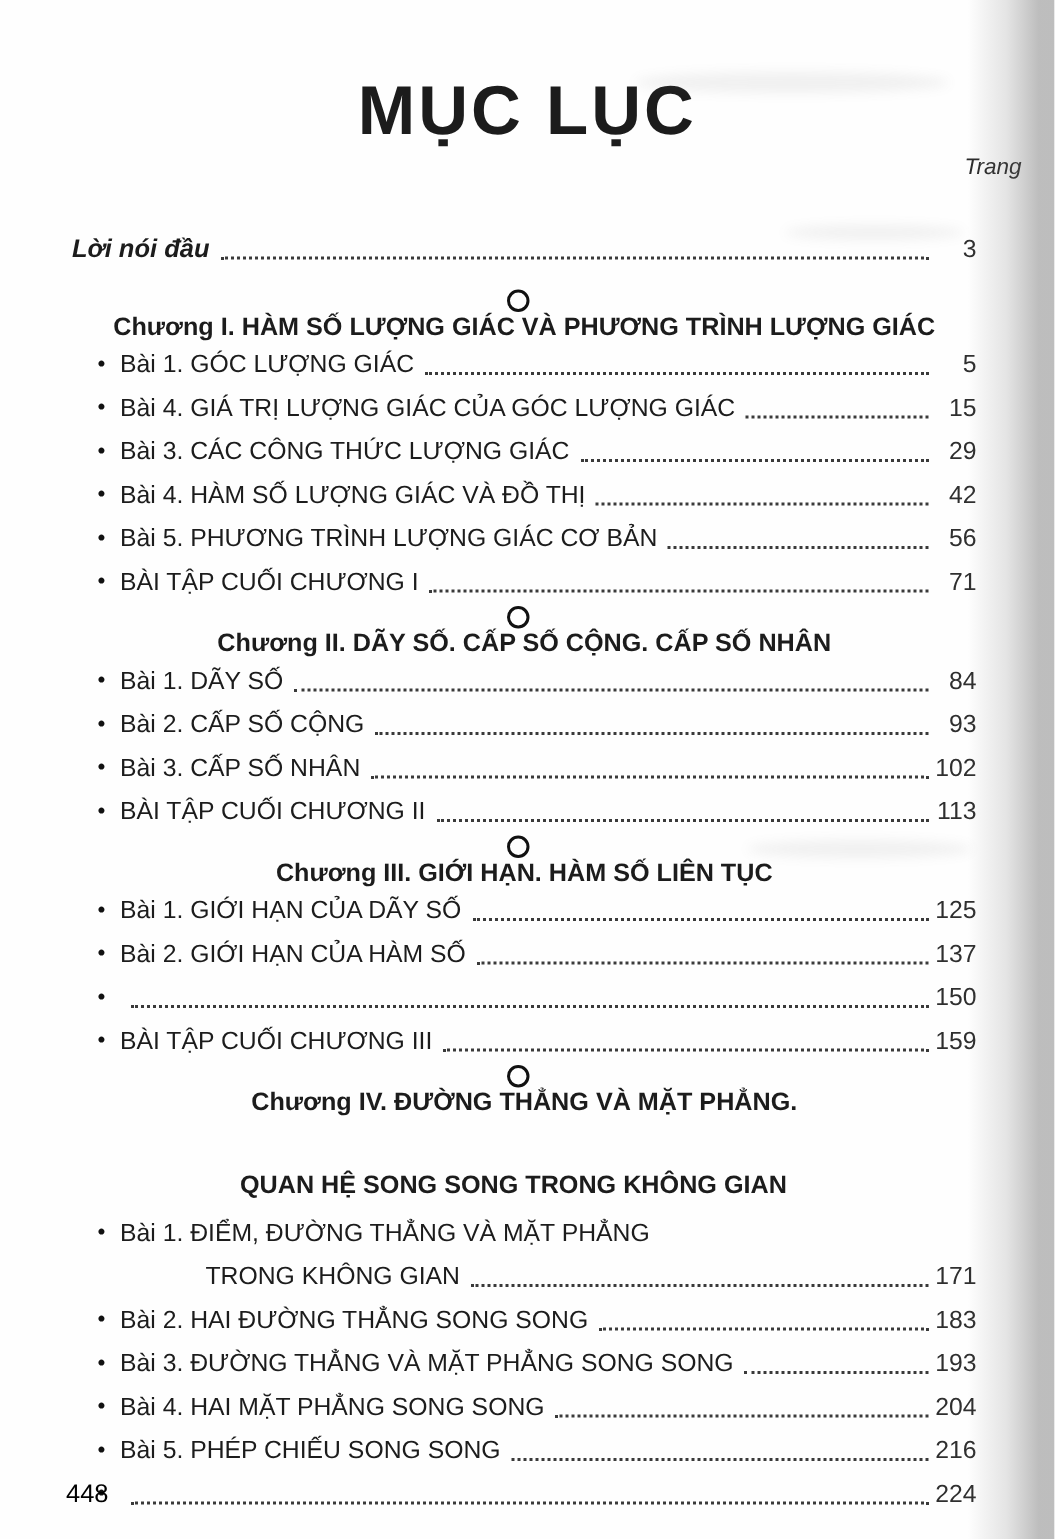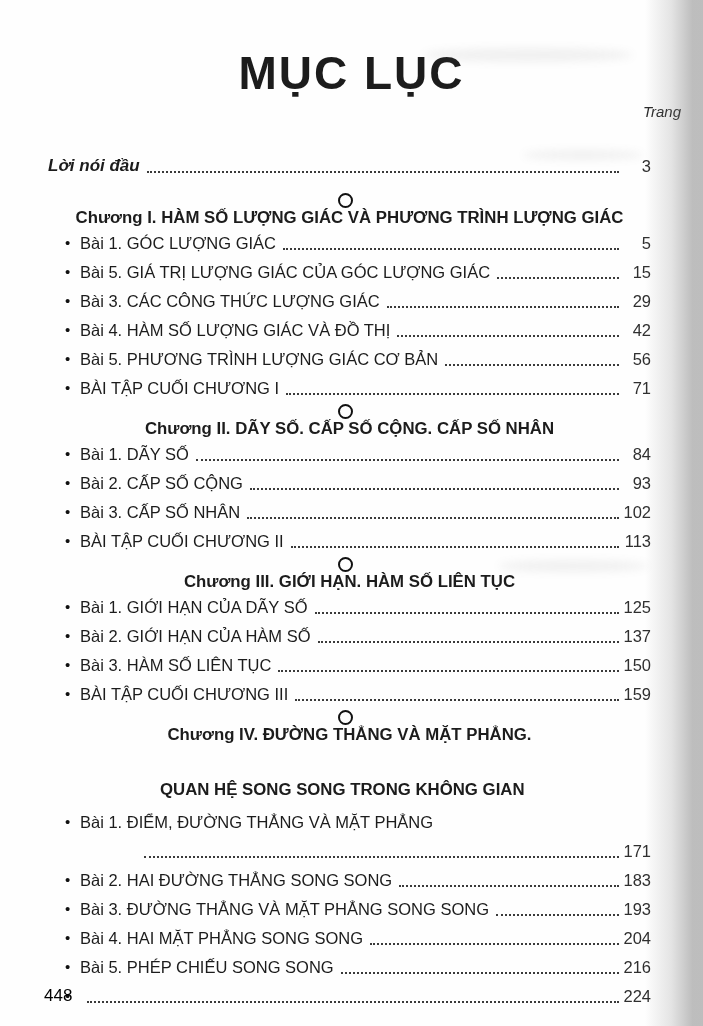--- a/index.html
+++ b/index.html
@@ -140,21 +140,21 @@
       <span>Chương I. HÀM SỐ LƯỢNG GIÁC VÀ PHƯƠNG TRÌNH LƯỢNG GIÁC</span>
     </div>
     <div class="row item">
       <span class="bullet">•</span>
       <span class="label">Bài 1. GÓC LƯỢNG GIÁC</span>
       <span class="leader"></span>
       <span class="pagenum">5</span>
     </div>
     <div class="row item">
       <span class="bullet">•</span>
-      <span class="label">Bài 5. GIÁ TRỊ LƯỢNG GIÁC CỦA GÓC LƯỢNG GIÁC</span>
+      <span class="label">Bài 4. GIÁ TRỊ LƯỢNG GIÁC CỦA GÓC LƯỢNG GIÁC</span>
       <span class="leader"></span>
       <span class="pagenum">15</span>
     </div>
     <div class="row item">
       <span class="bullet">•</span>
       <span class="label">Bài 3. CÁC CÔNG THỨC LƯỢNG GIÁC</span>
       <span class="leader"></span>
       <span class="pagenum">29</span>
     </div>
     <div class="row item">
@@ -216,21 +216,20 @@
       <span class="pagenum">125</span>
     </div>
     <div class="row item">
       <span class="bullet">•</span>
       <span class="label">Bài 2. GIỚI HẠN CỦA HÀM SỐ</span>
       <span class="leader"></span>
       <span class="pagenum">137</span>
     </div>
     <div class="row item">
       <span class="bullet">•</span>
-      <span class="label">Bài 3. HÀM SỐ LIÊN TỤC</span>
       <span class="leader"></span>
       <span class="pagenum">150</span>
     </div>
     <div class="row item">
       <span class="bullet">•</span>
       <span class="label">BÀI TẬP CUỐI CHƯƠNG III</span>
       <span class="leader"></span>
       <span class="pagenum">159</span>
     </div>
 
@@ -238,20 +237,21 @@
       <span class="ch-circle"></span>
       <span>Chương IV. ĐƯỜNG THẲNG VÀ MẶT PHẲNG.</span>
     </div>
     <div class="chapter-cont">QUAN HỆ SONG SONG TRONG KHÔNG GIAN</div>
 
     <div class="item-line1">
       <span class="bullet">•</span>
       <span class="label">Bài 1. ĐIỂM, ĐƯỜNG THẲNG VÀ MẶT PHẲNG</span>
     </div>
     <div class="row item-cont">
+      <span class="label">TRONG KHÔNG GIAN</span>
       <span class="leader"></span>
       <span class="pagenum">171</span>
     </div>
     <div class="row item">
       <span class="bullet">•</span>
       <span class="label">Bài 2. HAI ĐƯỜNG THẲNG SONG SONG</span>
       <span class="leader"></span>
       <span class="pagenum">183</span>
     </div>
     <div class="row item">

